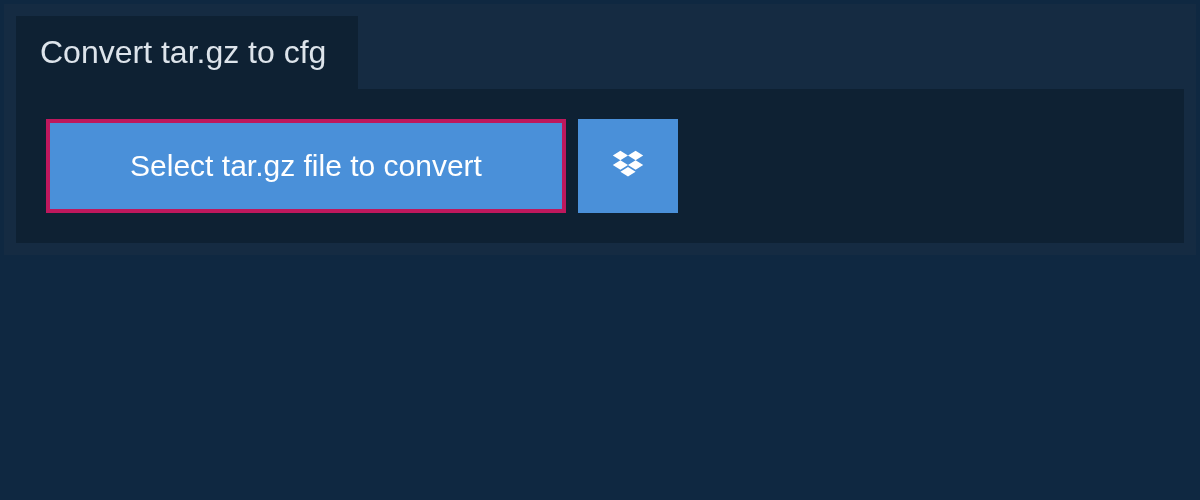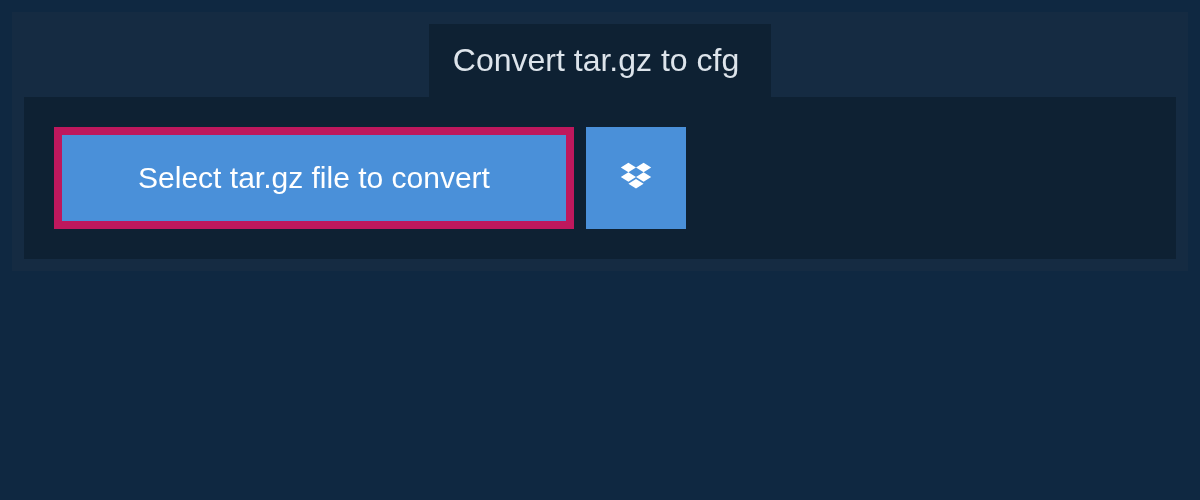--- a/index.html
+++ b/index.html
@@ -10,43 +10,42 @@
     body {
       background-color: #0f2841;
       font-family: -apple-system, BlinkMacSystemFont, "Segoe UI", Helvetica, Arial, sans-serif;
       width: 1200px;
       height: 500px;
       overflow: hidden;
     }
     .container {
       background-color: #152b42;
       padding: 12px;
-      margin: 12px;
-      text-align: center;
+      margin: 4px;
     }
     .tab-header {
       display: inline-block;
       background-color: #0e2133;
       padding: 18px 32px 18px 24px;
       color: #dde4eb;
       font-size: 32px;
       font-weight: 300;
     }
     .upload-area {
       background-color: #0e2133;
       padding: 30px 30px;
     }
     .button-row {
       display: flex;
       gap: 12px;
       align-items: stretch;
     }
     .select-button {
       background-color: #4a90d9;
-      border: 8px solid #be185d;
+      border: 4px solid #be185d;
       color: #ffffff;
       font-size: 30px;
       font-weight: 300;
       padding: 26px 42px;
       cursor: pointer;
       display: flex;
       align-items: center;
       justify-content: center;
       min-width: 520px;
     }

